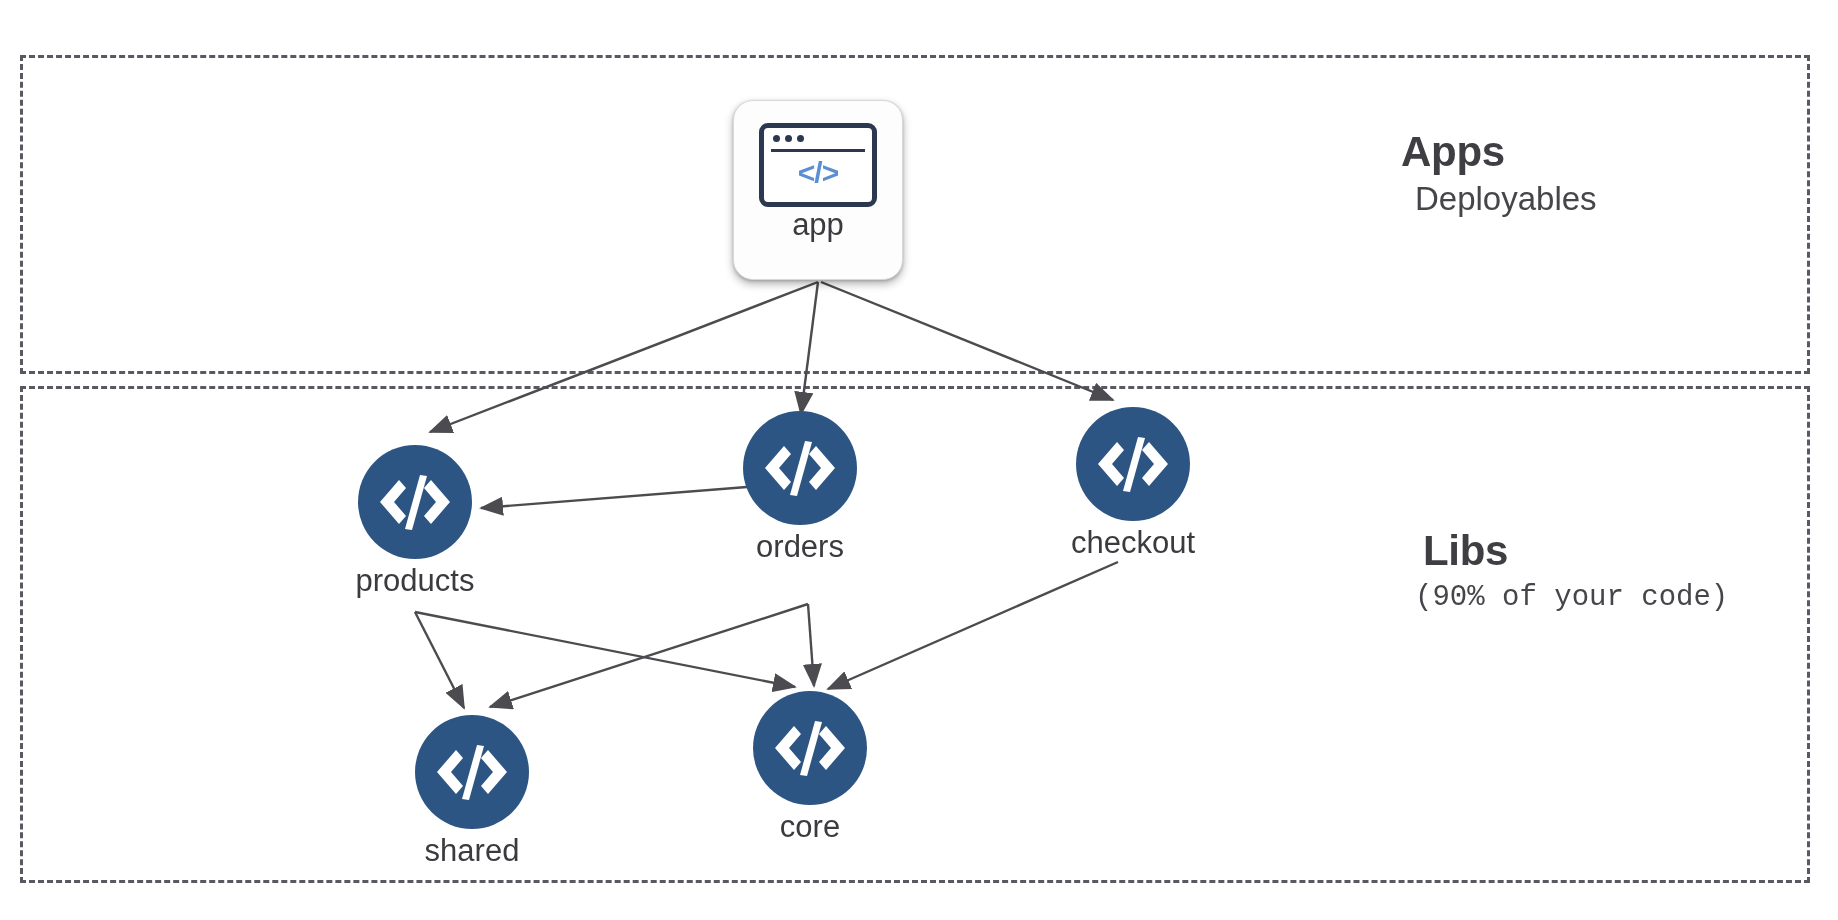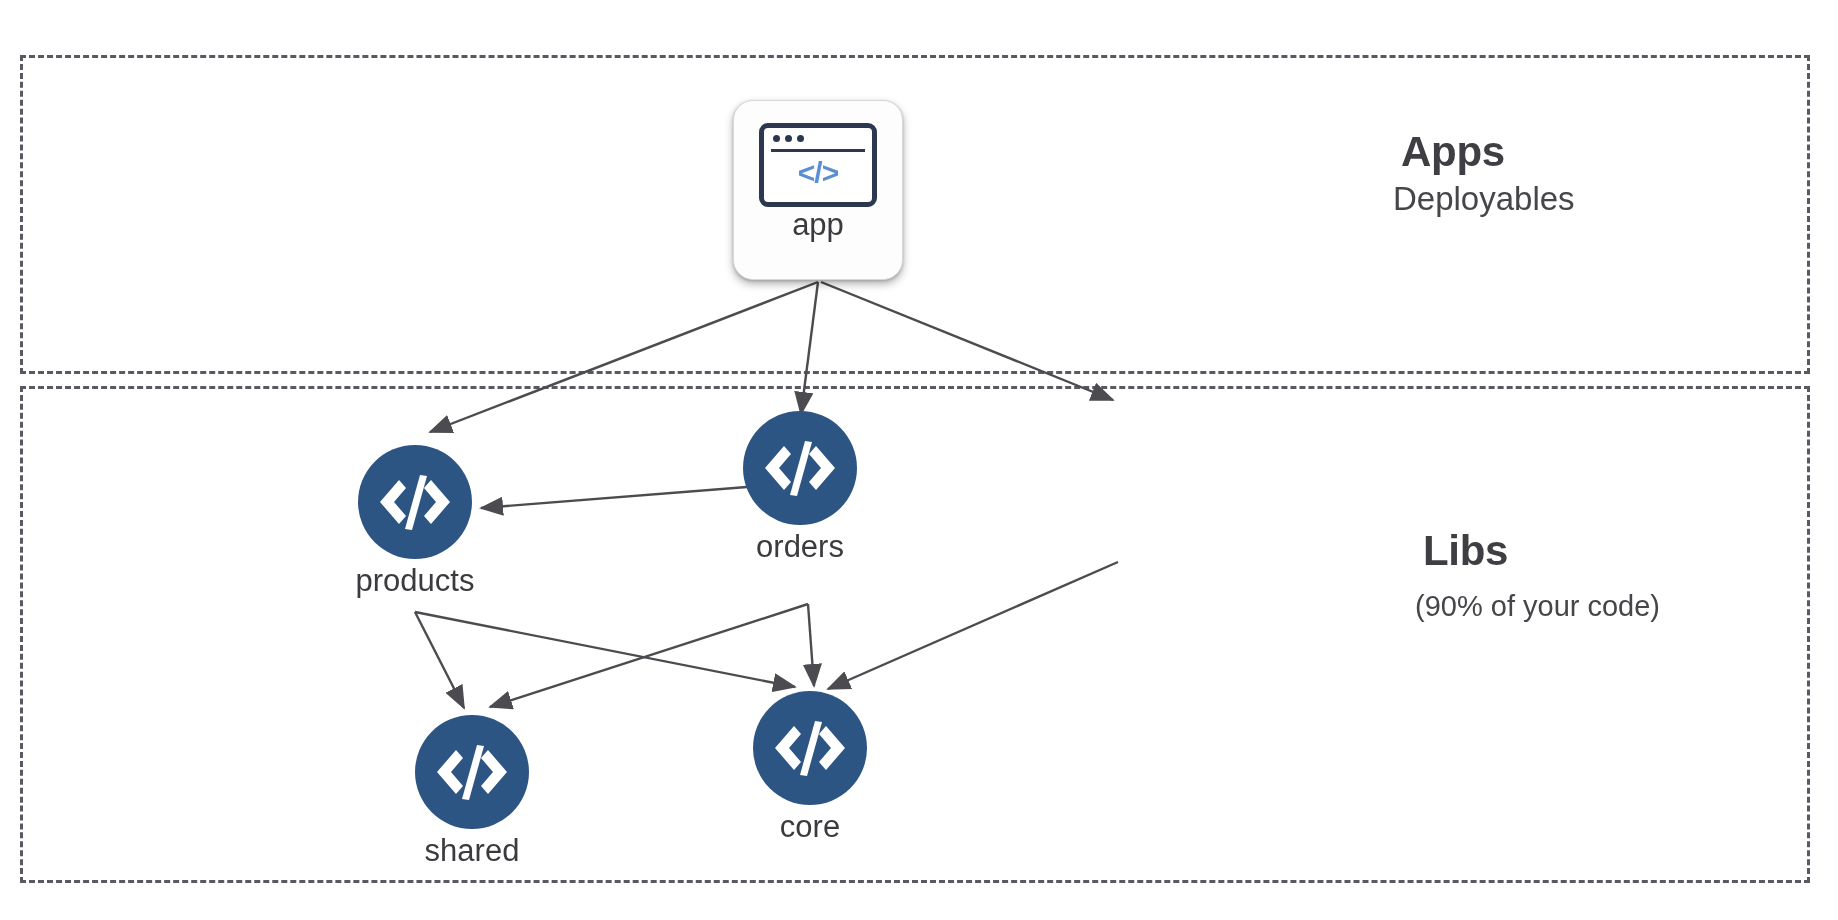--- a/index.html
+++ b/index.html
@@ -46,23 +46,23 @@
     font-weight: bold;
     letter-spacing: -0.3px;
     margin-left: 8px;
   }
   .section-caption .caption-sub {
     display: block;
     font-weight: normal;
     color: #45454a;
   }
   #apps-caption      { left: 1393px; top: 128px; }
-  #apps-caption .caption-sub { font-size: 33px; margin-top: 6px; }
+  #apps-caption .caption-sub { font-size: 33px; margin-top: 6px; margin-left: 22px; }
   #libs-caption      { left: 1415px; top: 527px; }
-  #libs-caption .caption-sub { font-size: 29px; margin-top: 16px; }
+  #libs-caption .caption-sub { font-size: 29px; margin-top: 8px; font-family: Liberation Mono, monospace; }
 
   
   #edge-layer {
     position: absolute;
     left: 0; top: 0;
     width: 1838px;
     height: 920px;
     pointer-events: none;
   }
   .edge-line {
@@ -235,20 +235,30 @@
     <span class="disc">
       <svg viewBox="0 0 114 114" xmlns="http://www.w3.org/2000/svg">
         <path d="M41 35 L22 57 L41 79 L48 71 L36 57 L48 43 Z" fill="#ffffff"></path>
         <path d="M73 35 L92 57 L73 79 L66 71 L78 57 L66 43 Z" fill="#ffffff"></path>
         <path d="M62 30 L69 31 L54 85 L47 84 Z" fill="#ffffff"></path>
       </svg>
     </span>
     <span class="lib-label">orders</span>
   </div>
 
+  <div class="lib-node" id="node-checkout">
+    <span class="disc">
+      <svg viewBox="0 0 114 114" xmlns="http://www.w3.org/2000/svg">
+        <path d="M41 35 L22 57 L41 79 L48 71 L36 57 L48 43 Z" fill="#ffffff"></path>
+        <path d="M73 35 L92 57 L73 79 L66 71 L78 57 L66 43 Z" fill="#ffffff"></path>
+        <path d="M62 30 L69 31 L54 85 L47 84 Z" fill="#ffffff"></path>
+      </svg>
+    </span>
+    <span class="lib-label">checkout</span>
+  </div>
 
   <div class="lib-node" id="node-shared">
     <span class="disc">
       <svg viewBox="0 0 114 114" xmlns="http://www.w3.org/2000/svg">
         <path d="M41 35 L22 57 L41 79 L48 71 L36 57 L48 43 Z" fill="#ffffff"></path>
         <path d="M73 35 L92 57 L73 79 L66 71 L78 57 L66 43 Z" fill="#ffffff"></path>
         <path d="M62 30 L69 31 L54 85 L47 84 Z" fill="#ffffff"></path>
       </svg>
     </span>
     <span class="lib-label">shared</span>

